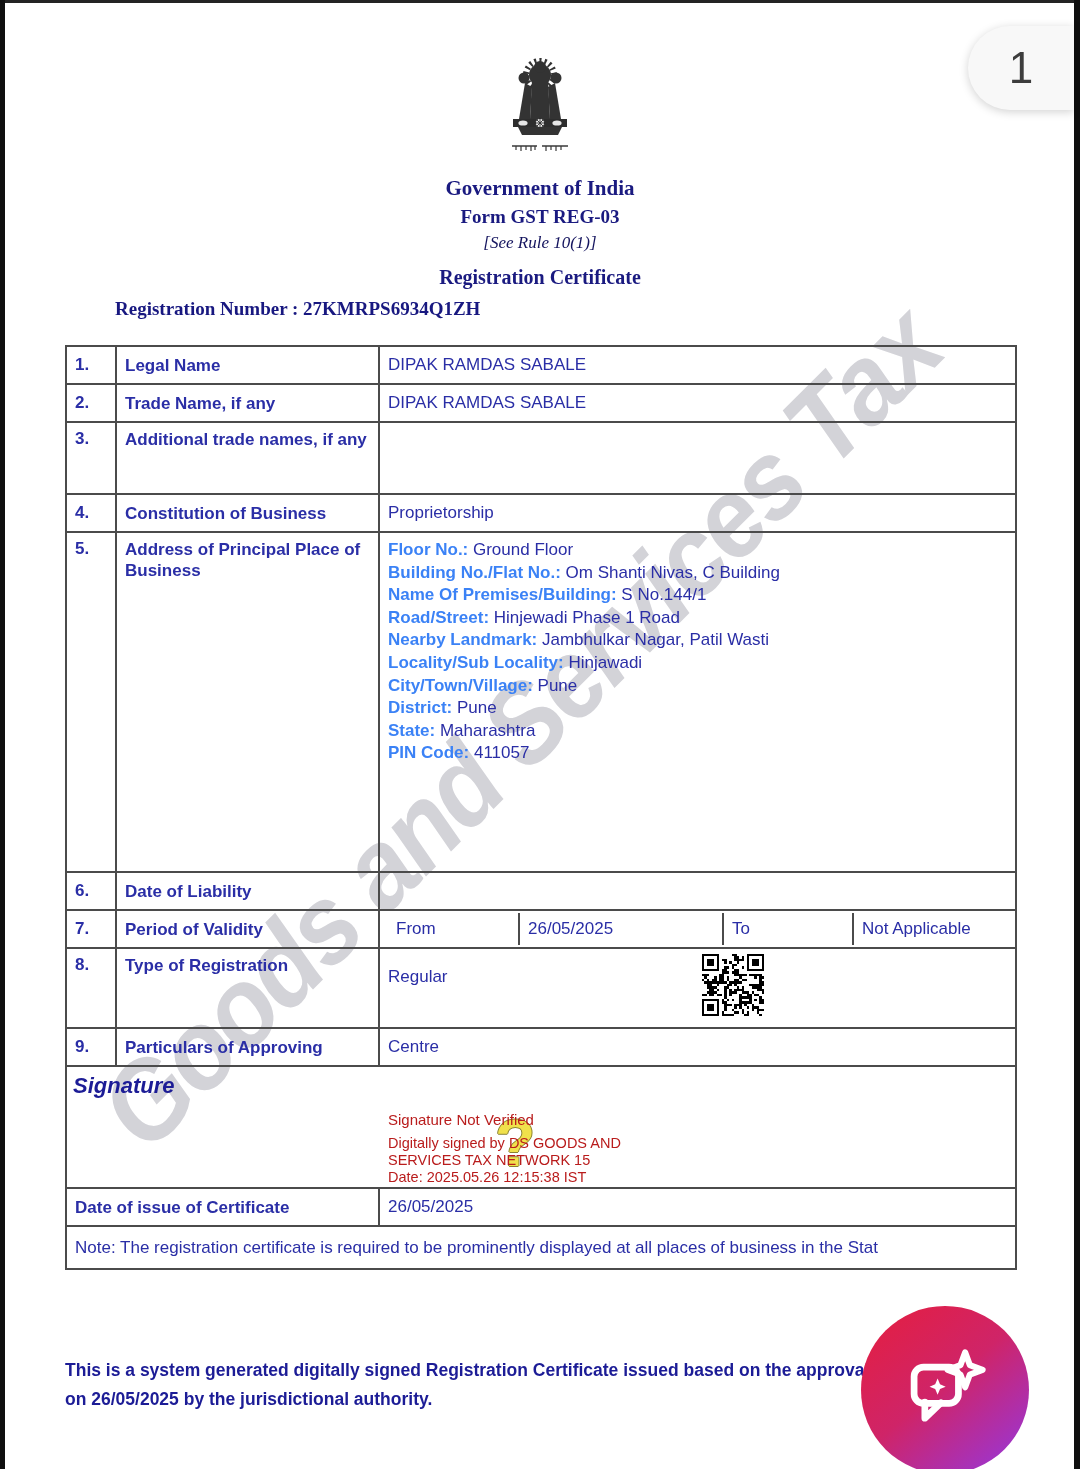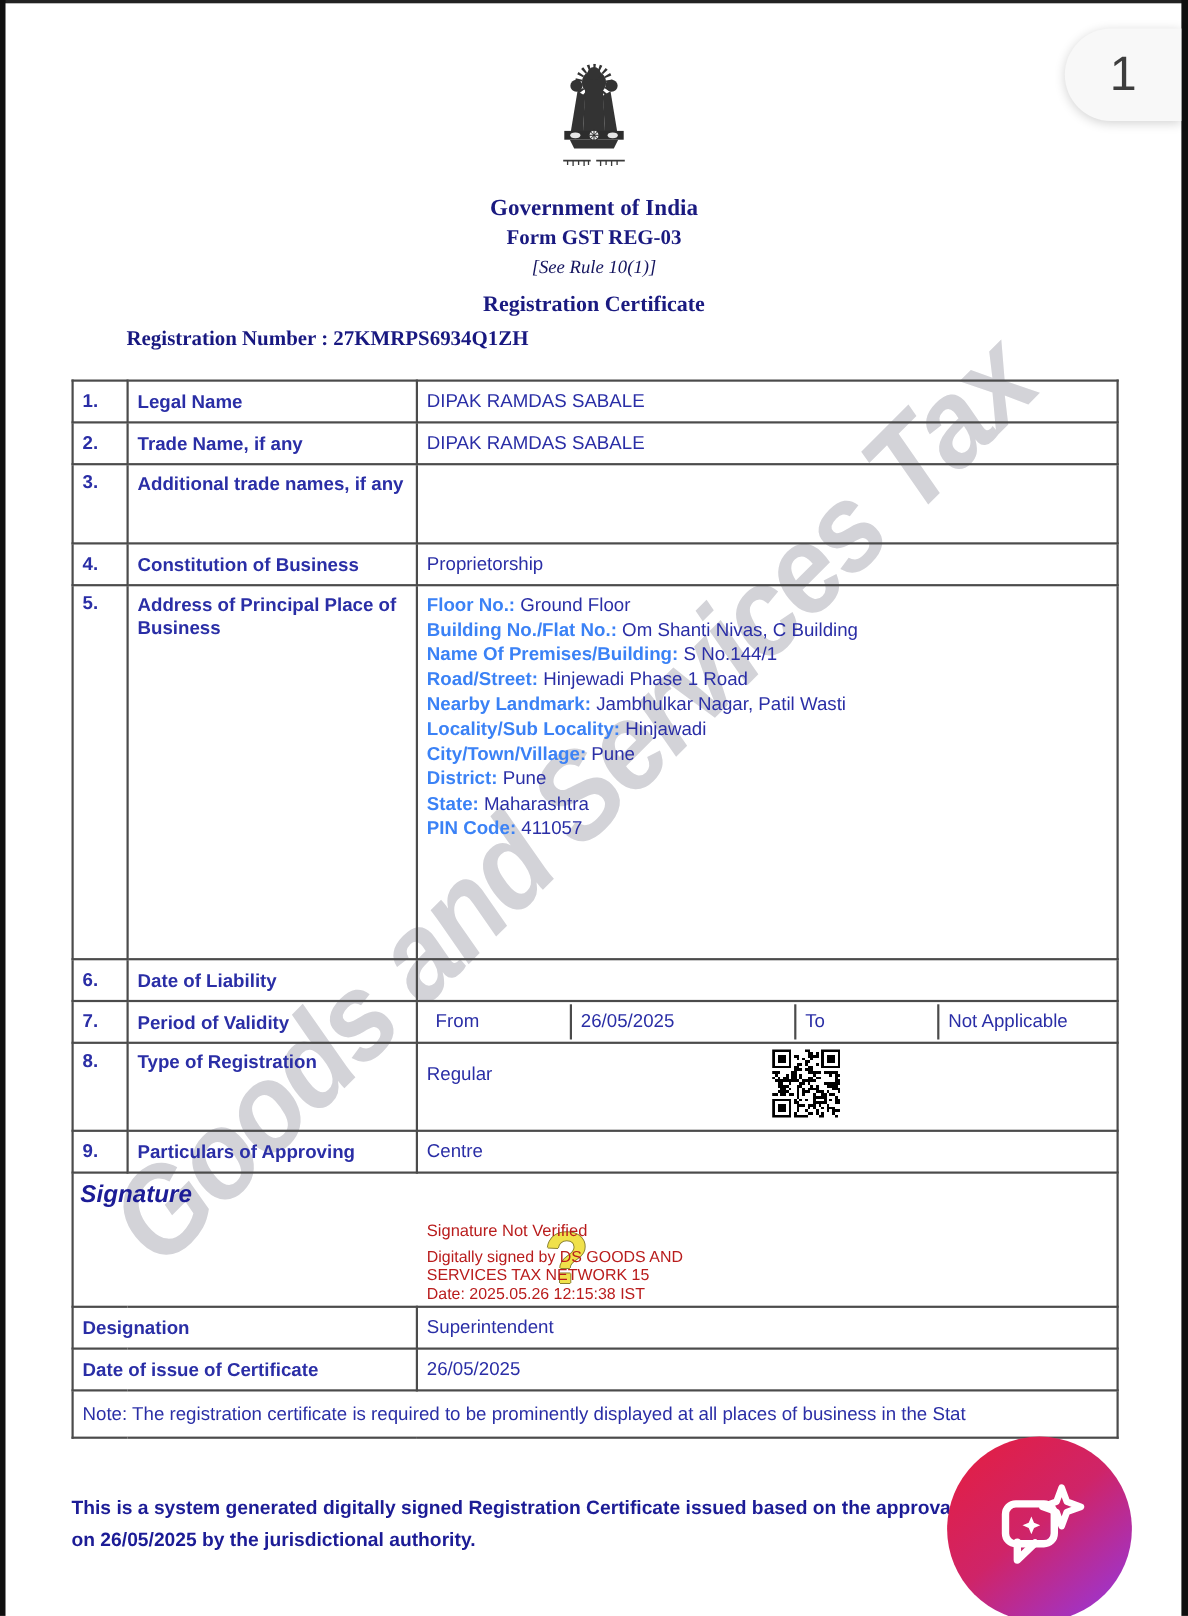--- a/index.html
+++ b/index.html
@@ -438,24 +438,20 @@
       <div class="sig-block">
         <div class="sig-nv">Signature Not Verified</div>
         <div class="sig-sm">Digitally signed by DS GOODS AND</div>
         <div class="sig-sm">SERVICES TAX NETWORK 15</div>
         <div class="sig-sm">Date: 2025.05.26 12:15:38 IST</div>
       </div>
     </td>
   </tr>
 
   <tr>
-    <td colspan="2" class="c-label" style="height:32px">Designation</td>
-    <td class="c-value">Superintendent</td>
-  </tr>
-  <tr>
     <td colspan="2" class="c-label" style="height:32px">Date of issue of Certificate</td>
     <td class="c-value">26/05/2025</td>
   </tr>
 
   <tr>
     <td colspan="3" class="note-cell" style="height:37px">Note: The registration certificate is required to be prominently displayed at all places of business in the Stat</td>
   </tr>
 </tbody>
   </table>
 

